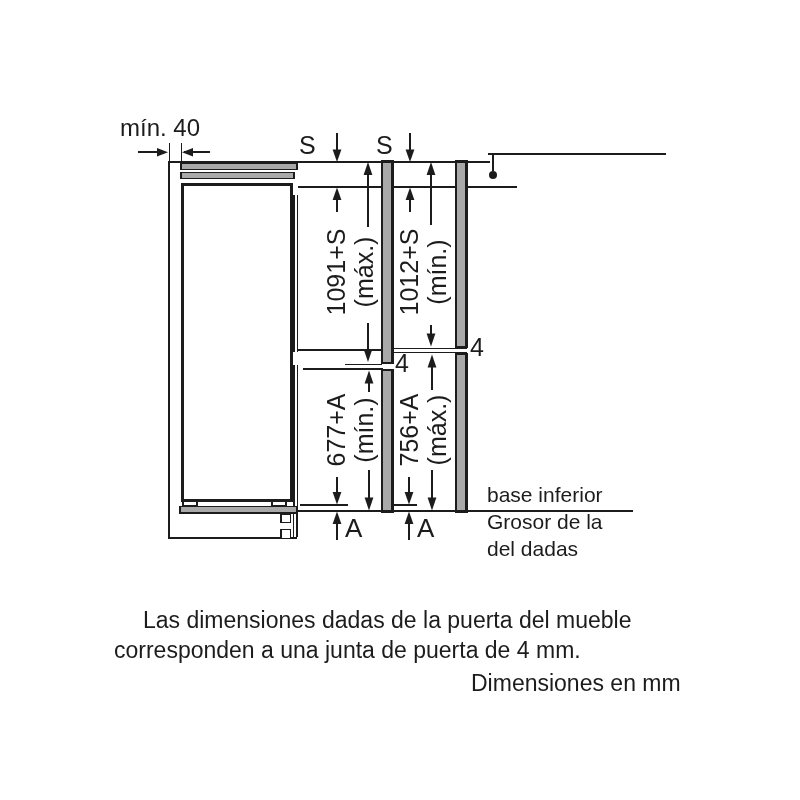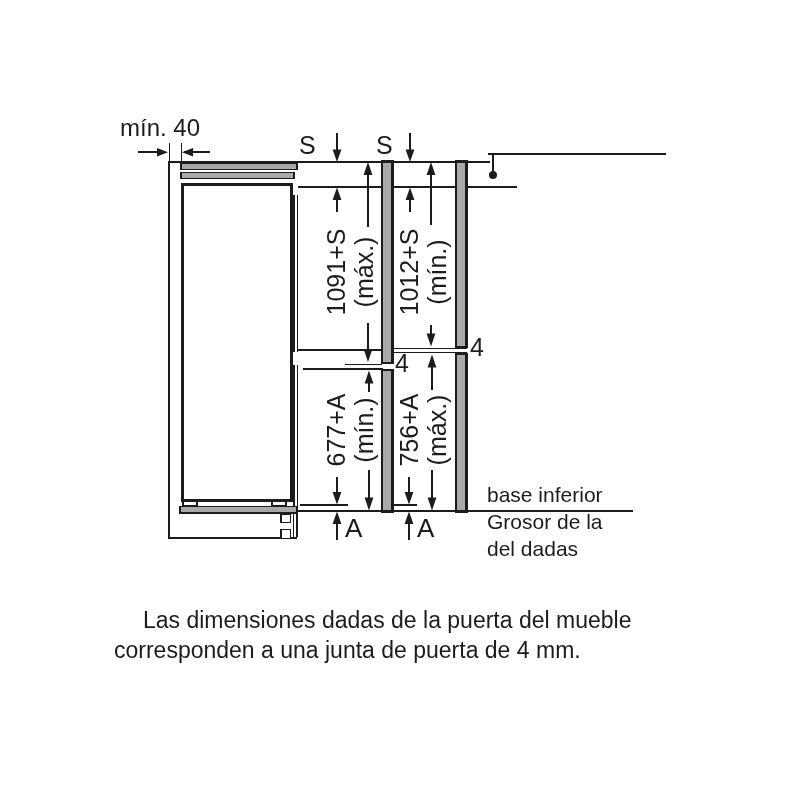--- a/index.html
+++ b/index.html
@@ -182,14 +182,15 @@
 
 
   <div class="ann" style="left:487px;top:481px;">
     <div>base inferior</div>
     <div>Grosor de la</div>
     <div>del dadas</div>
   </div>
 
   <div class="foot" style="left:107px;top:607px;margin-left:36px;">Las dimensiones dadas de la puerta del mueble</div>
   <div class="foot" style="left:114px;top:637px;">corresponden a una junta de puerta de 4 mm.</div>
+  <div class="foot" style="left:471px;top:670px;">Dimensiones en mm</div>
 
 </div>
 
 </body></html>

